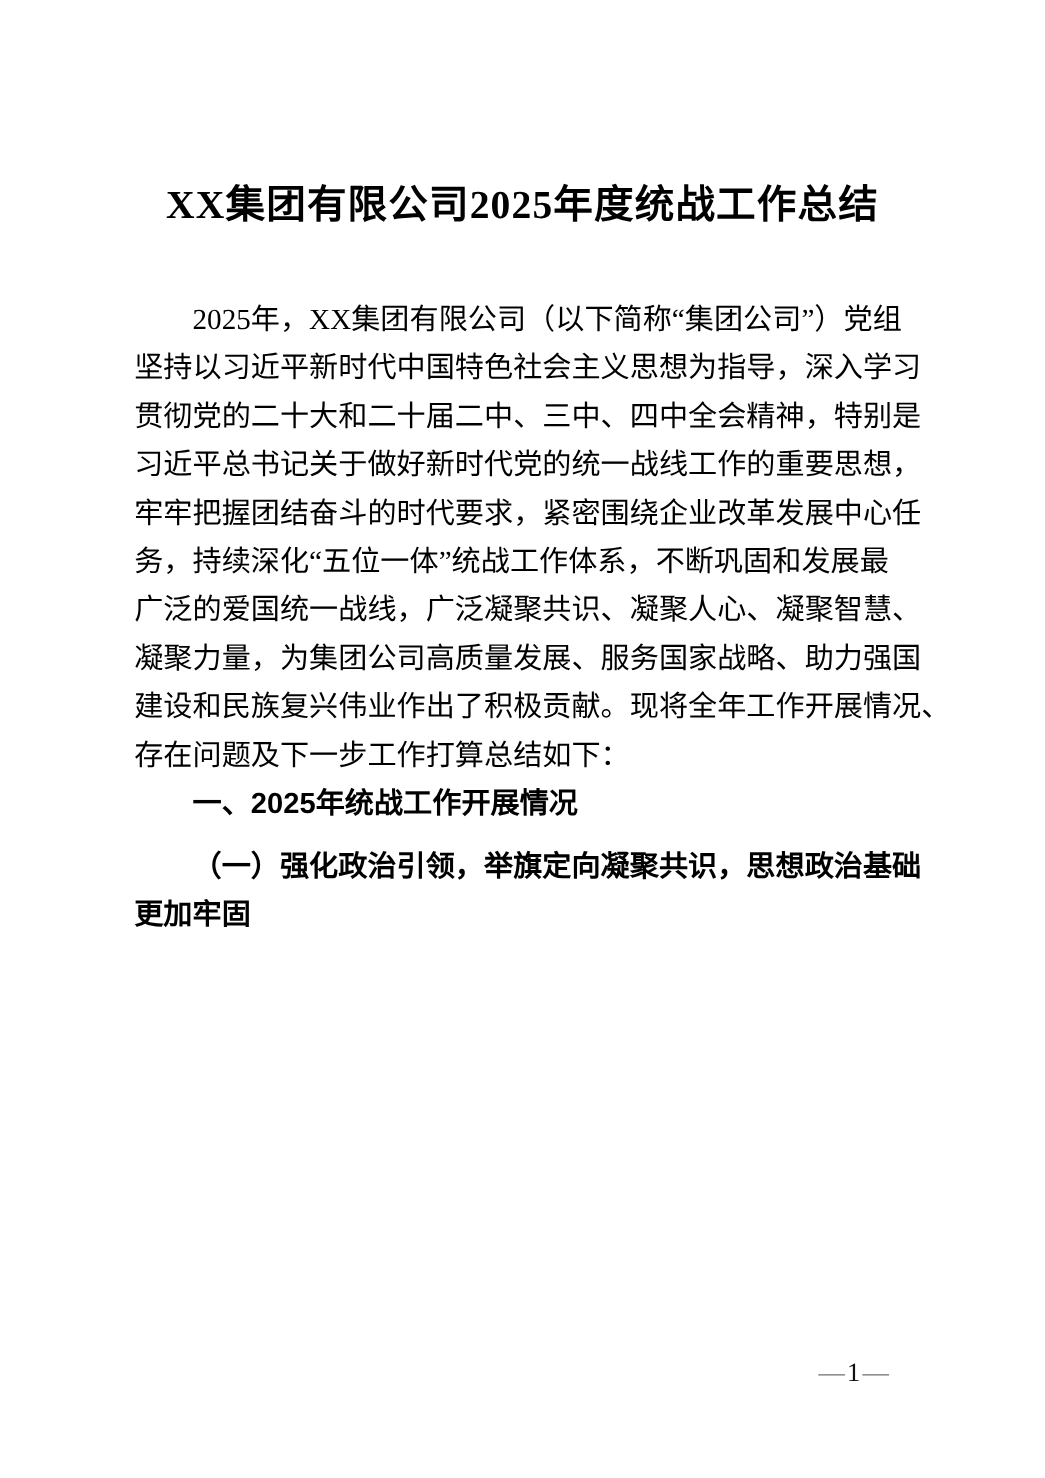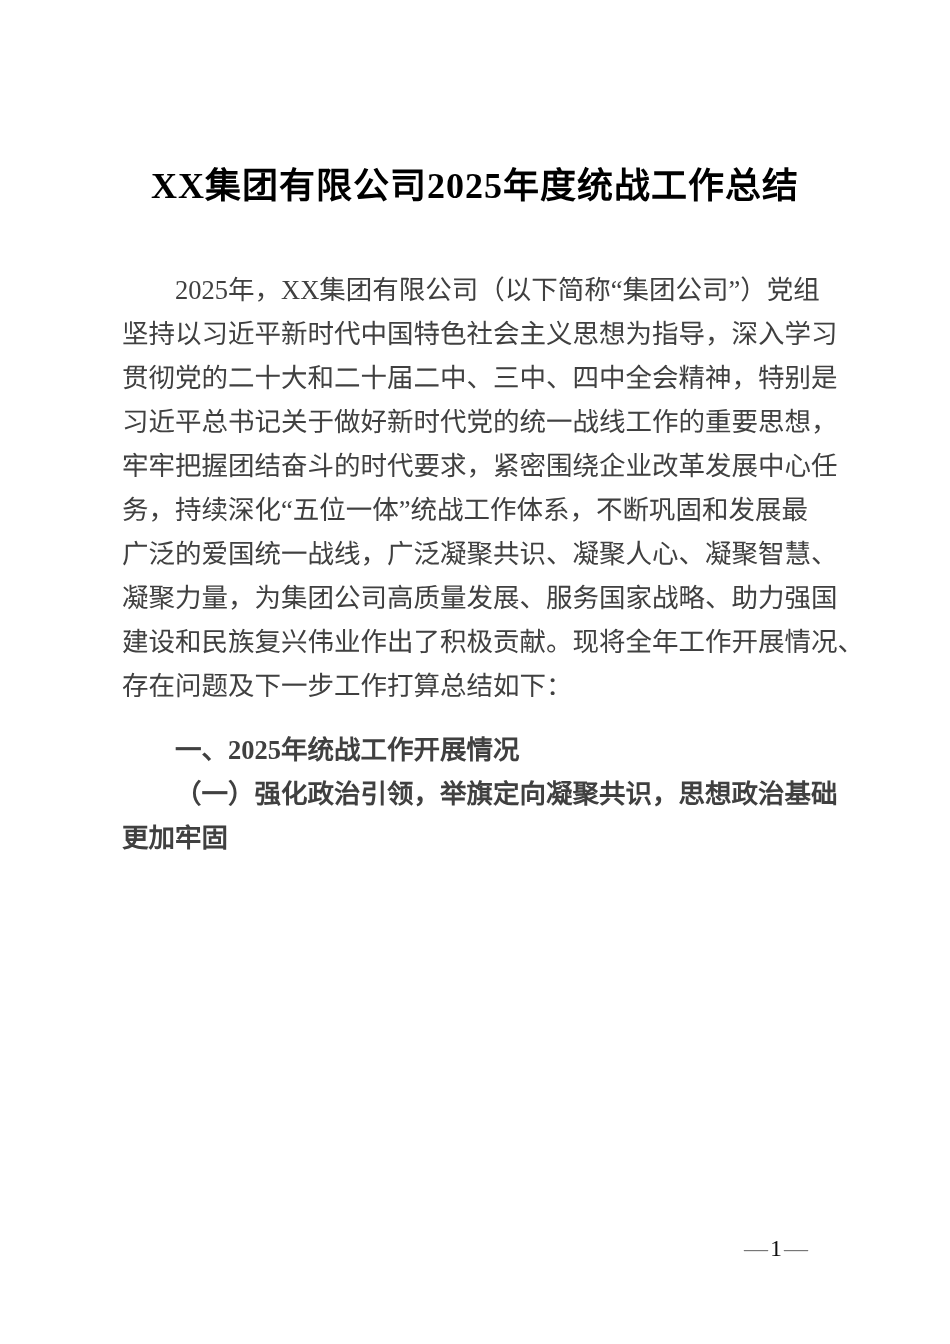--- a/index.html
+++ b/index.html
@@ -34,34 +34,34 @@
     left: 122px;
     width: 772px;
   }
   .doc-content > * {
     margin: 0;
     padding: 0;
     white-space: pre-line;       
     text-indent: 2em;            
     line-height: 44px;
     font-size: 26.5px;
-    color: #404040;
+    color: #000000;
   }
   .para {
     font-family: "Liberation Serif", "DejaVu Serif", serif;
     font-weight: 400;
   }
   .heading-l1 {
-    font-family: Liberation Serif, serif;
+    font-family: Liberation Sans, sans-serif;
     font-weight: 700;
-    margin-top: 20px;
   }
   .heading-l2 {
     font-family: "Liberation Serif", "DejaVu Serif", serif;
     font-weight: 700;
+    margin-top: 13px;
   }
   .page-footer {
     position: absolute;
     top: 1233px;
     right: 140px;
     font-family: "Liberation Serif", "DejaVu Serif", serif;
     font-size: 24px;
     line-height: 30px;
     letter-spacing: 2px;
     white-space: nowrap;

